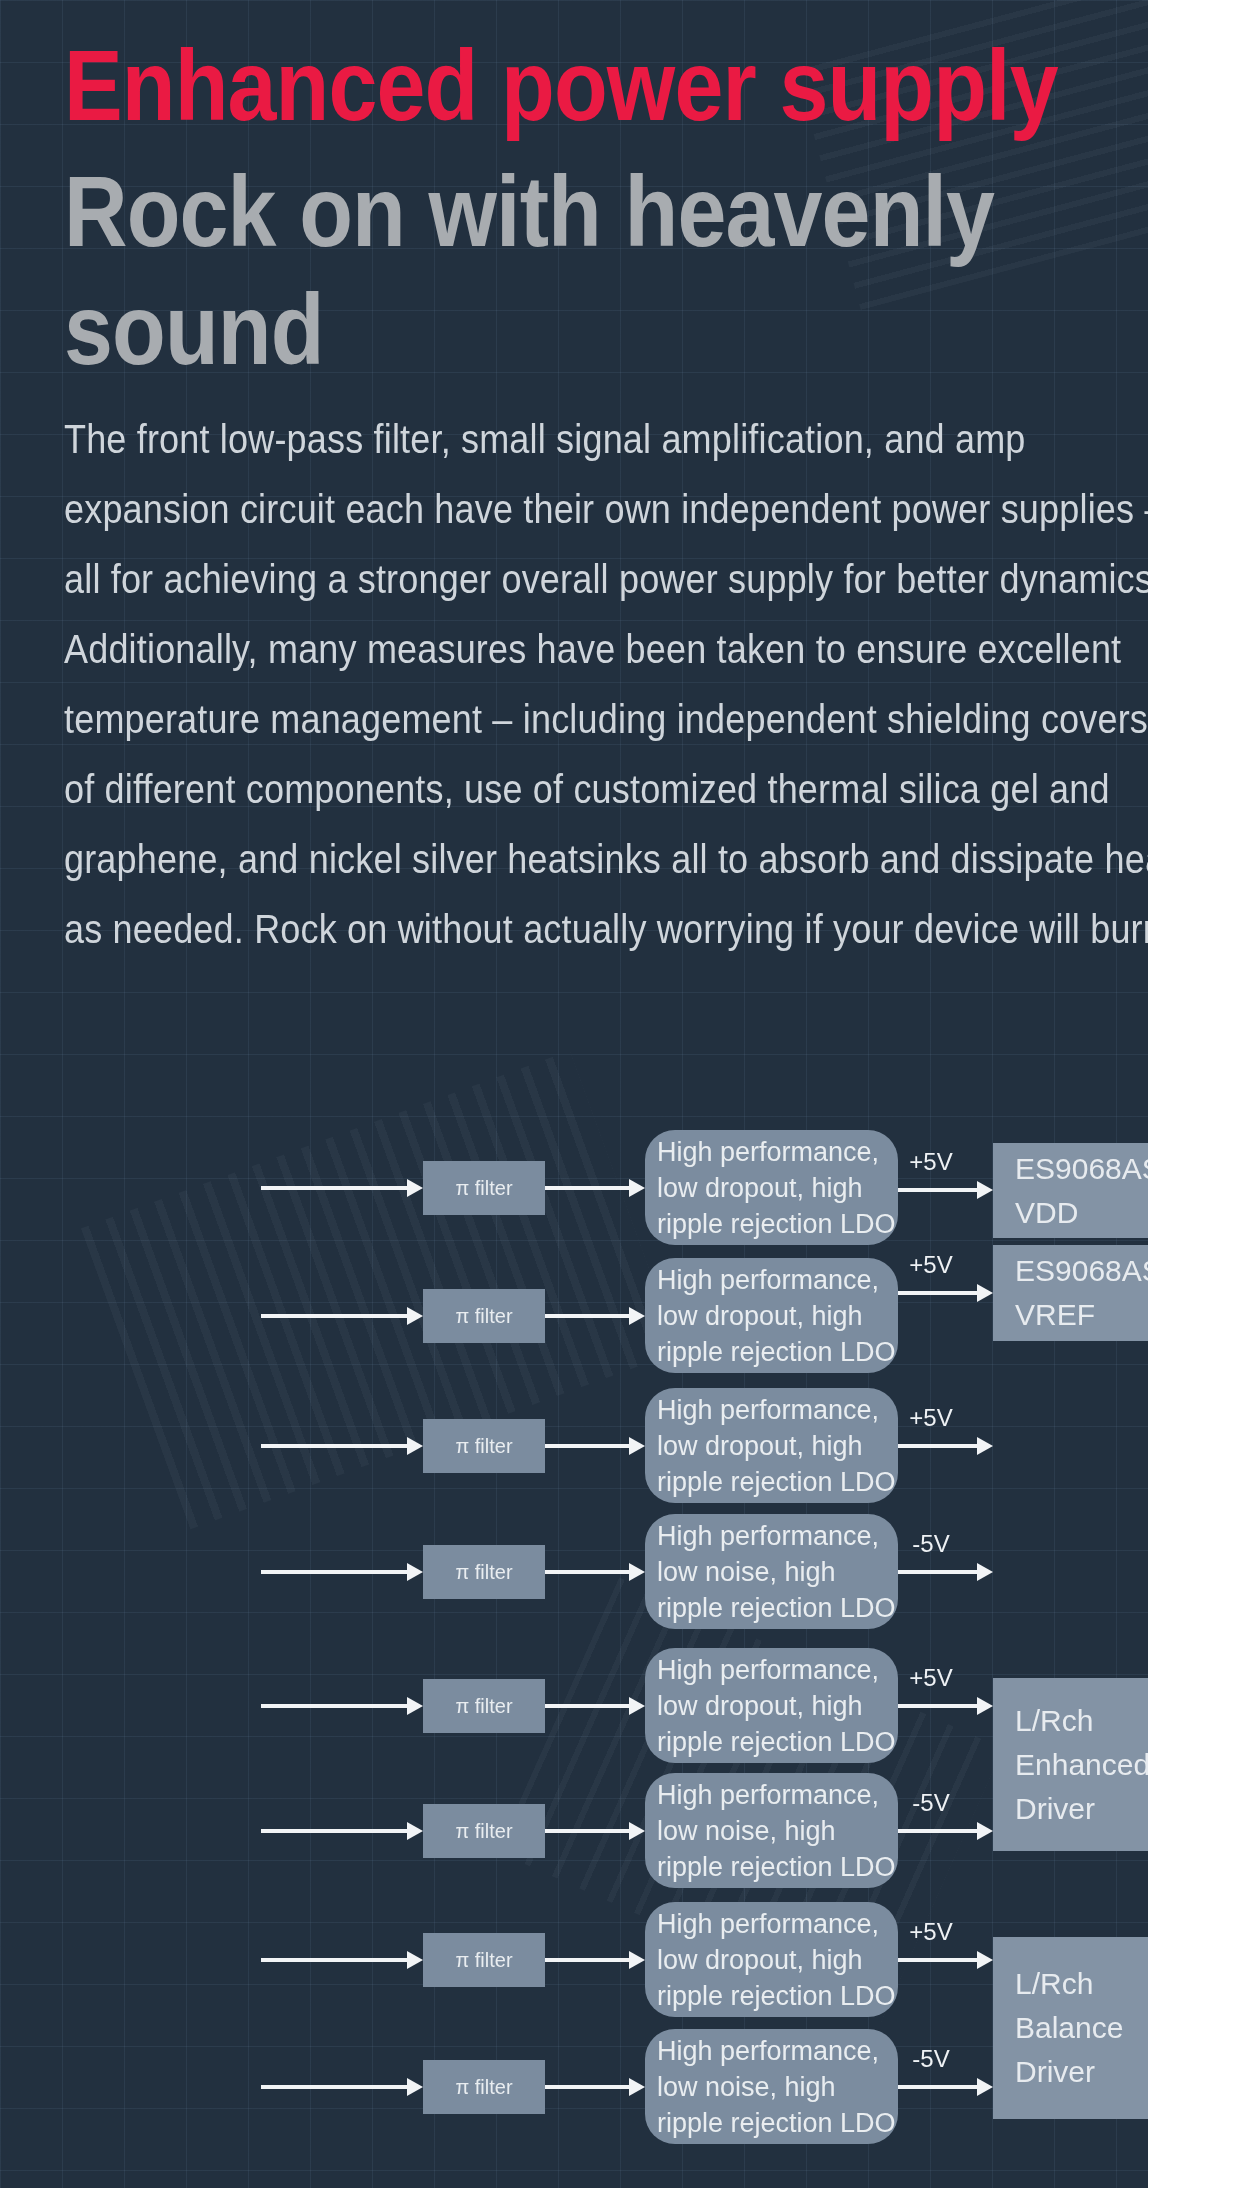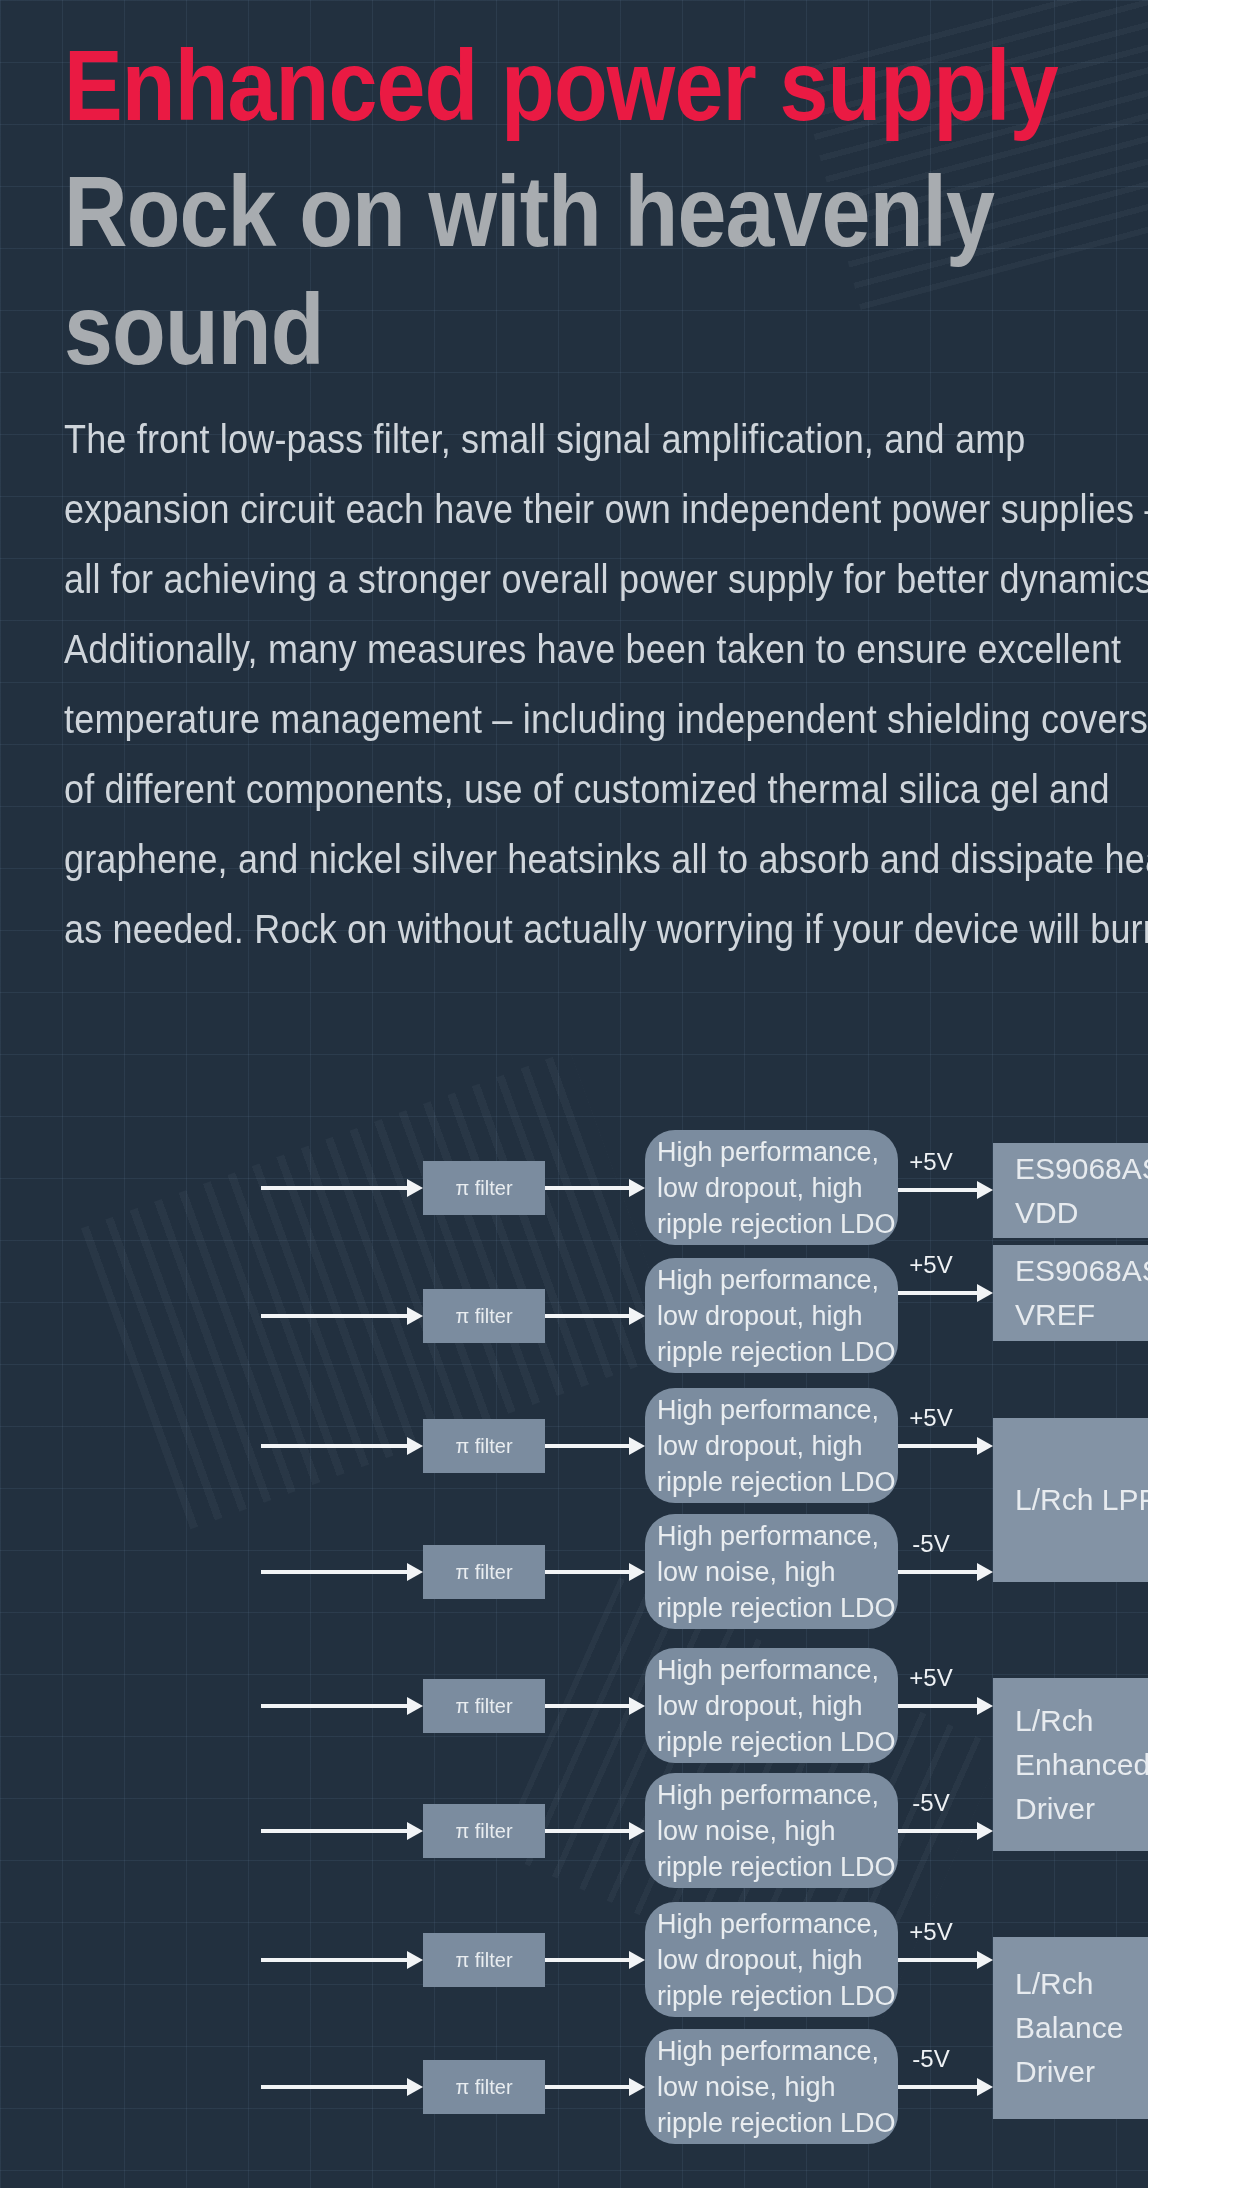--- a/index.html
+++ b/index.html
@@ -217,23 +217,20 @@
     </div>
 
     <div class="out out1">
       <span>ES9068AS</span>
       <span>VDD</span>
     </div>
     <div class="out out2">
       <span>ES9068AS</span>
       <span>VREF</span>
     </div>
-    <div class="out out3">
-      <span>L/Rch LPF</span>
-    </div>
     <div class="out out4">
       <span>L/Rch</span>
       <span>Enhanced</span>
       <span>Driver</span>
     </div>
     <div class="out out5">
       <span>L/Rch</span>
       <span>Balance</span>
       <span>Driver</span>
     </div>

